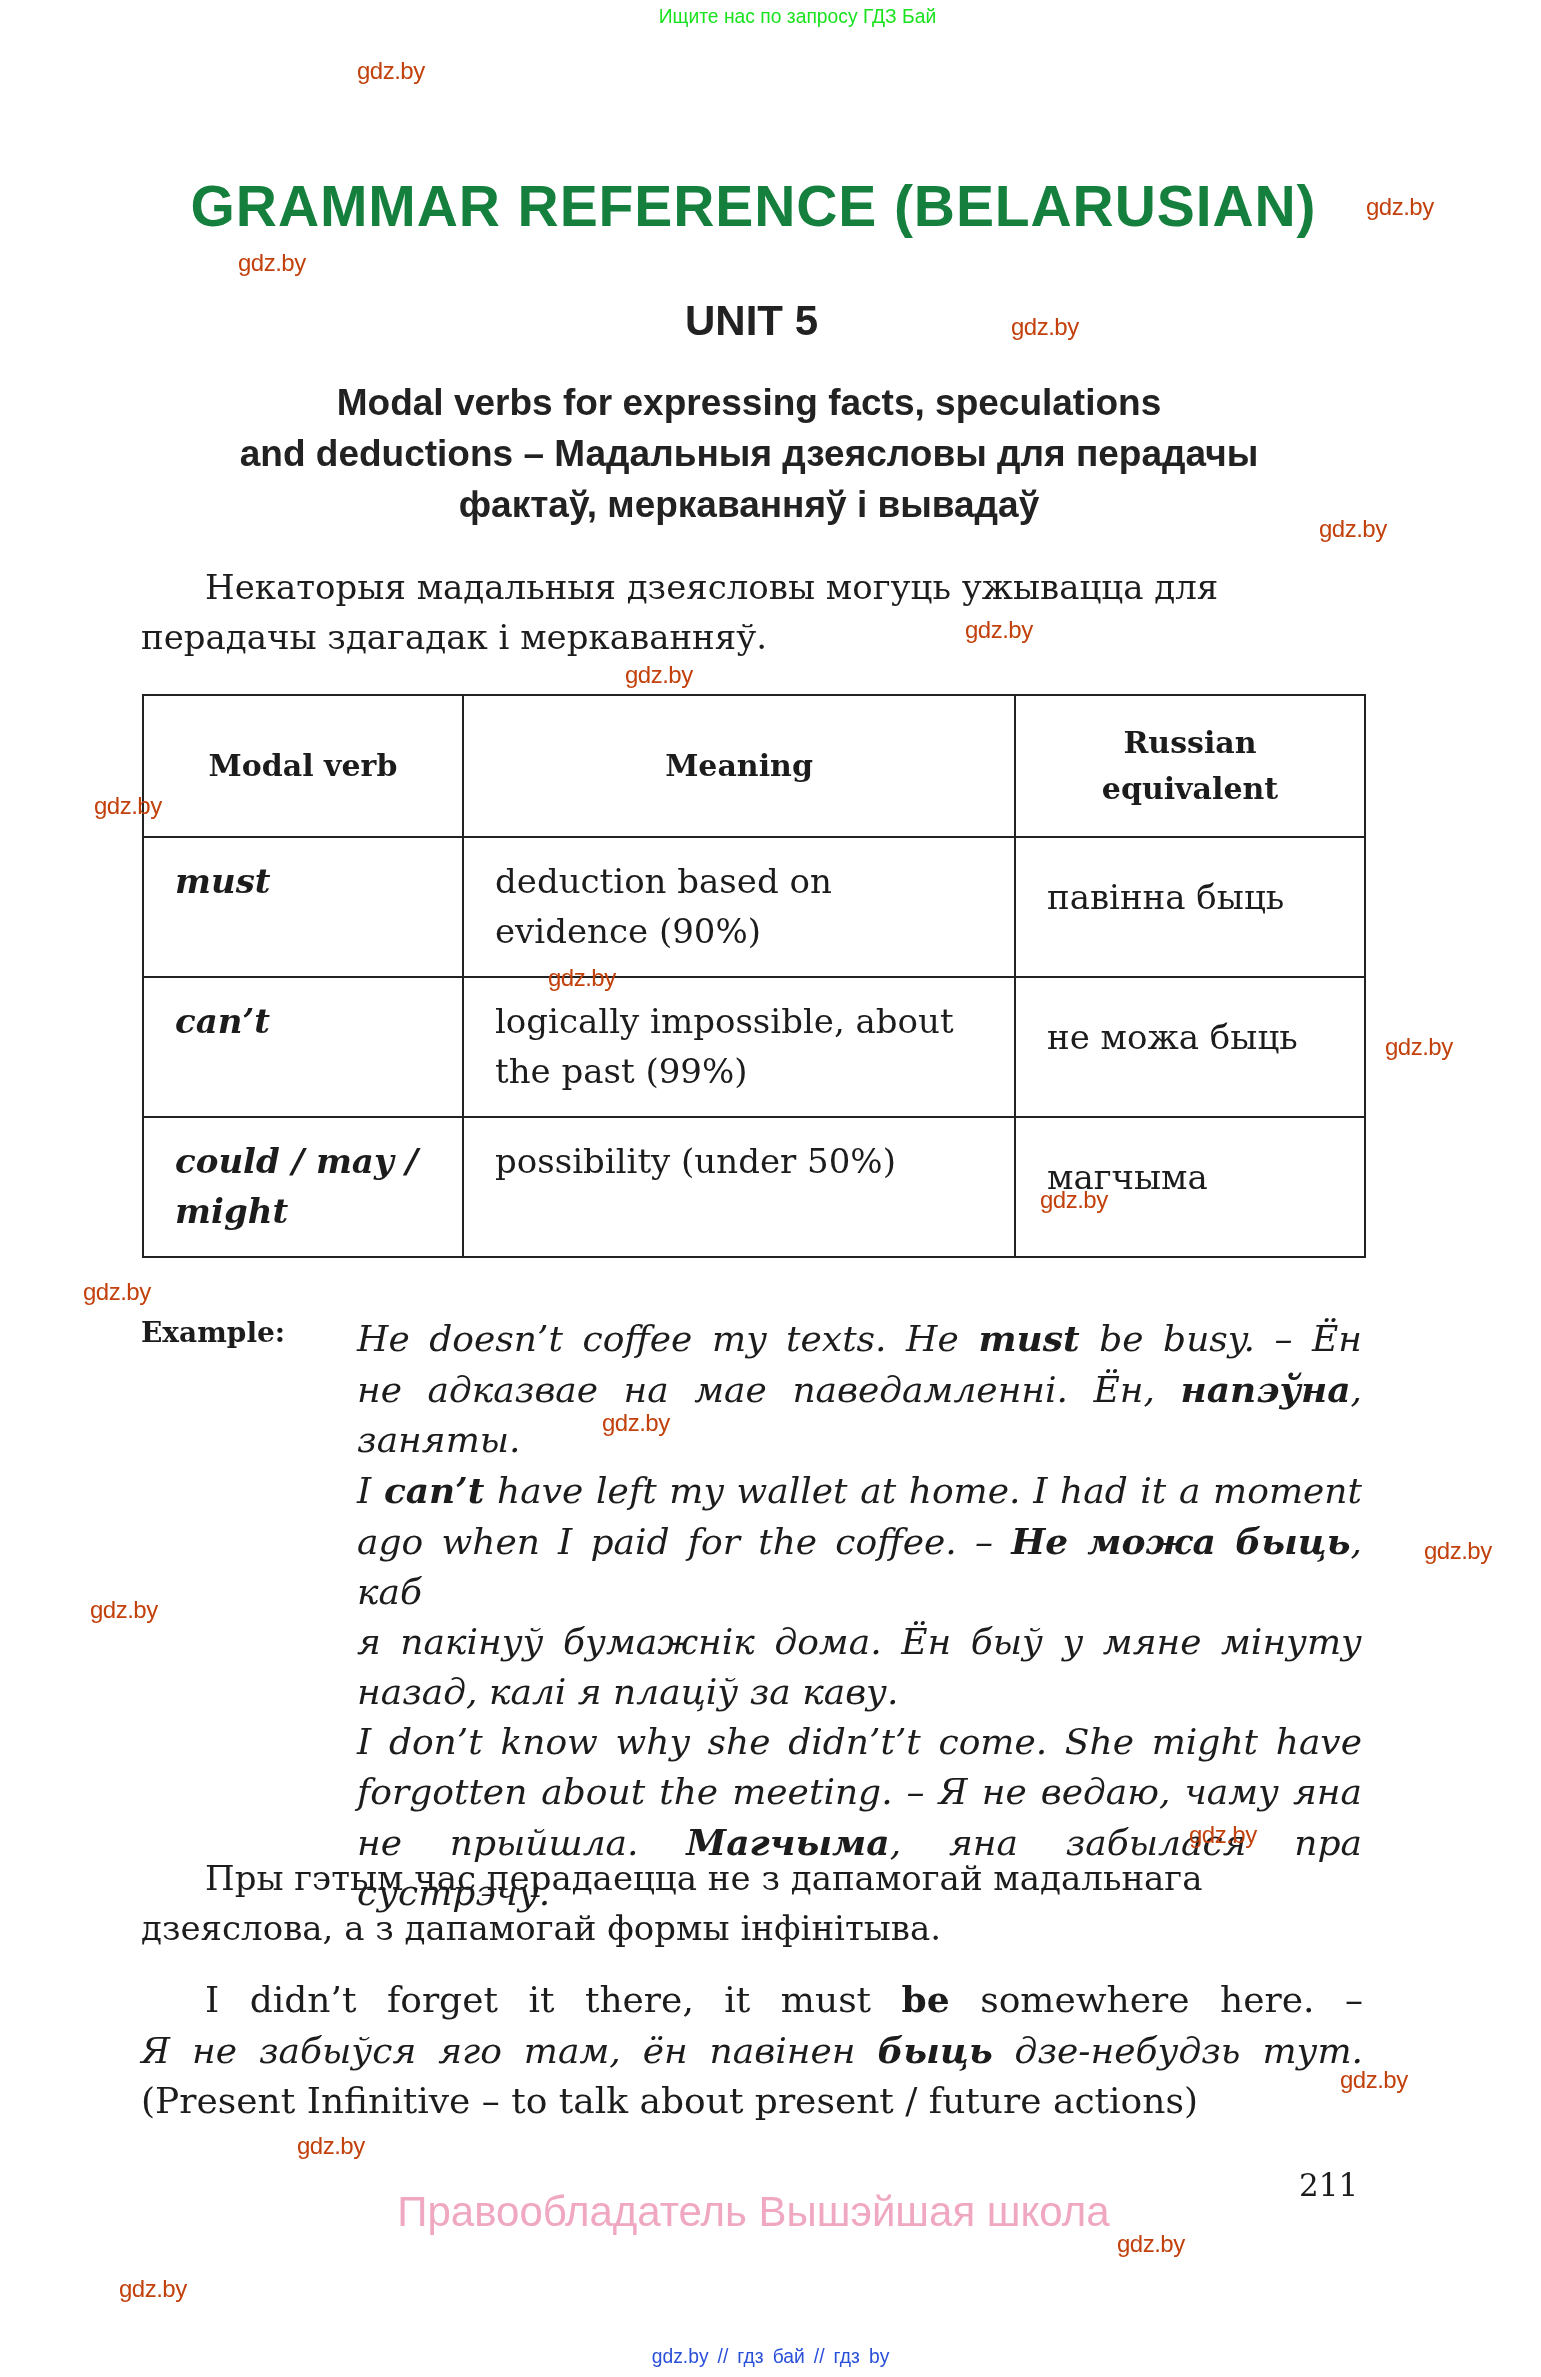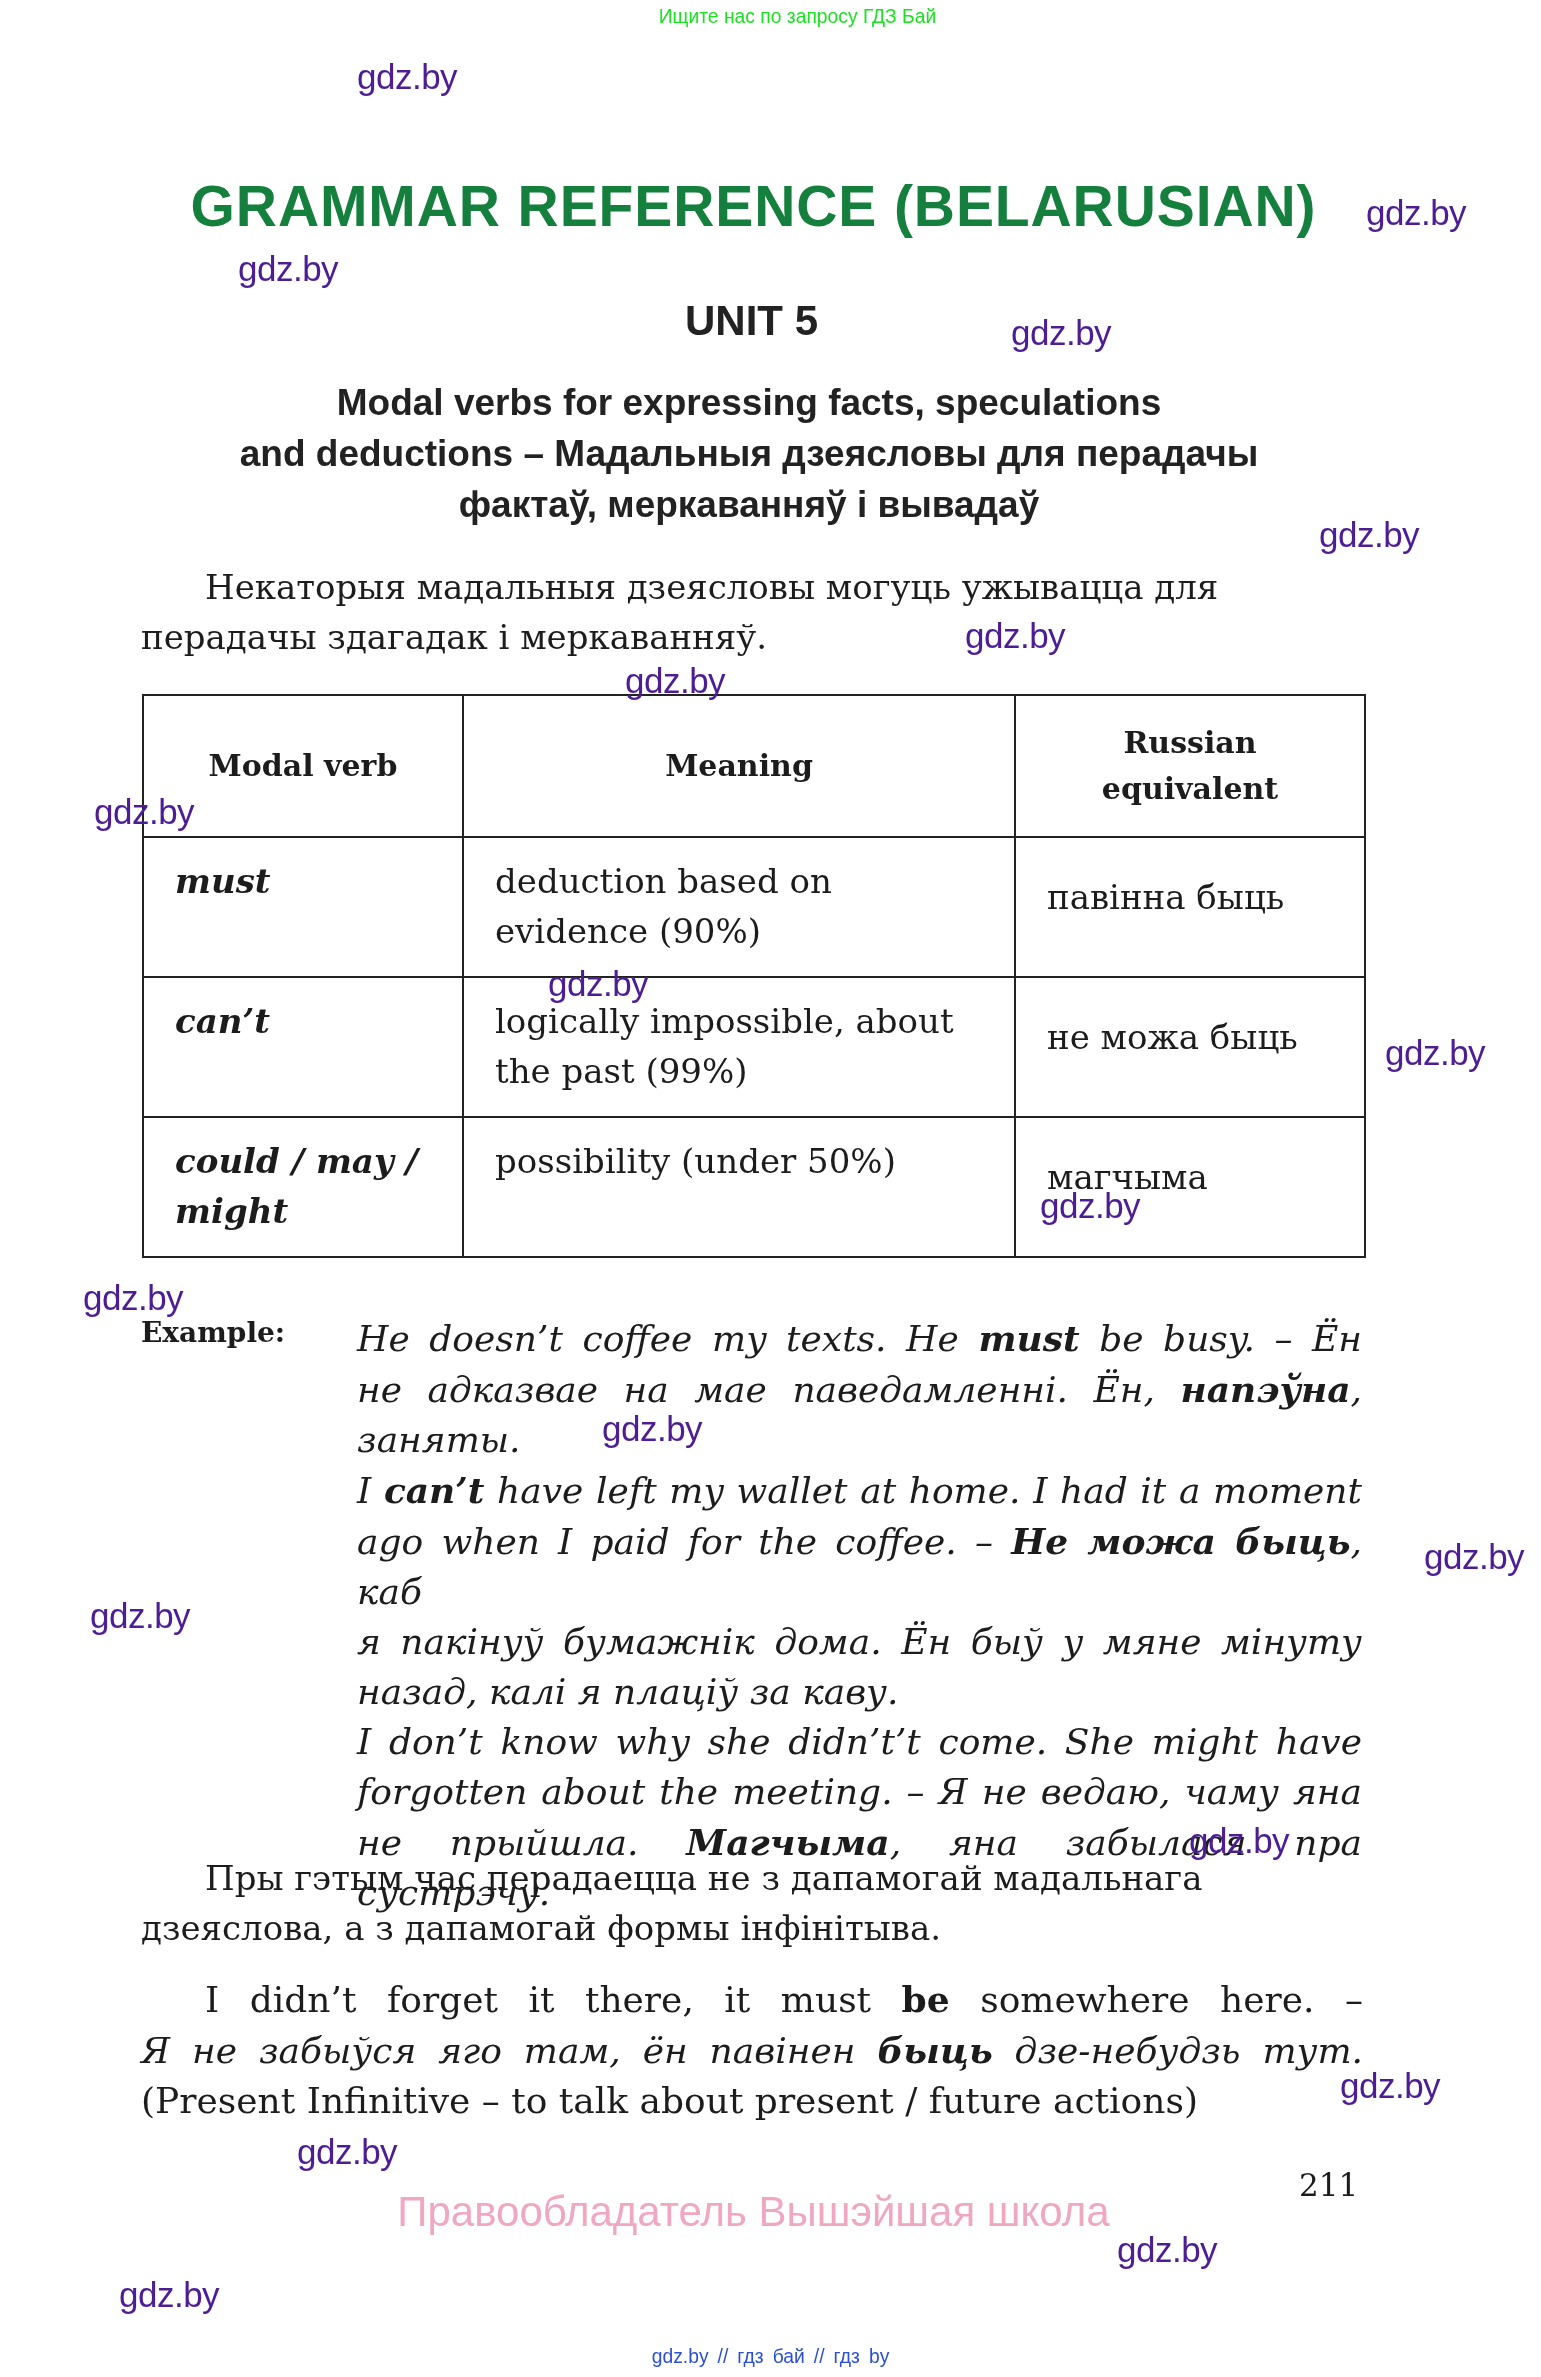--- a/index.html
+++ b/index.html
@@ -23,21 +23,21 @@
   .table td.c1 { padding-left: 31px; font-style: italic; font-weight: bold; }
   .table td.c2 { padding-left: 31px; padding-right: 8px; }
   .table td.c3 { padding-left: 31px; padding-top: 34px; }
 
   .ex-label { left: 141px; top: 1316px; font-size: 28px; font-weight: bold; }
   .ex-body { left: 357px; width: 1005px; top: 1313px; font-size: 36px; line-height: 50px; font-style: italic; text-align: justify; text-align-last: justify; }
   .ex-body .line { display: block; text-align: justify; text-align-last: justify; }
   .ex-body .line.last { text-align-last: left; }
   .b { font-weight: bold; }
 
-  .wm { font-size: 35px; color: #4c1d95; letter-spacing: -0.5px; }
+  .wm { font-size: 24px; color: #c2410c; letter-spacing: -0.5px; }
   .page-num { left: 1299px; top: 2167px; font-size: 31px; }
   .publisher { left: 0; width: 1507px; top: 2188px; text-align: center; font-size: 42px; color: #f0a7c2; }
   .footer-links { left: 0; width: 1541px; top: 2346px; text-align: center; font-size: 19.3px; color: #2a4fd8; word-spacing: 3.7px; }
 </style>
 </head>
 <body>
 
 <div class="abs sans top-banner">Ищите нас по запросу ГДЗ Бай</div>
 
 <div class="abs sans title">GRAMMAR REFERENCE (BELARUSIAN)</div>

